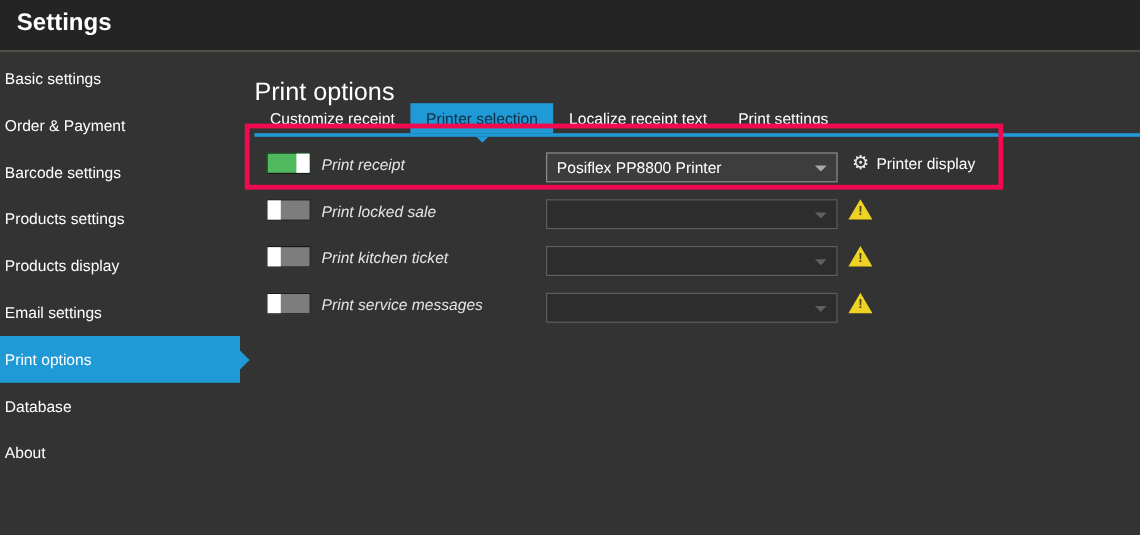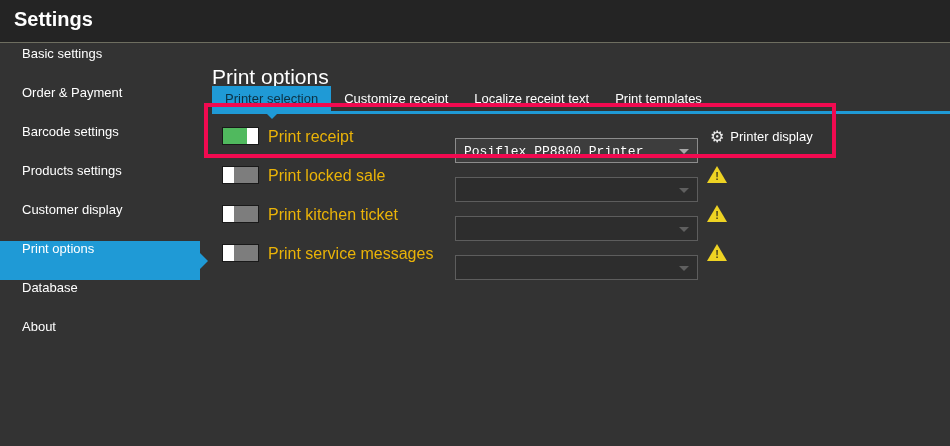--- a/index.html
+++ b/index.html
@@ -7,21 +7,21 @@
     width:950px;height:446px;position:relative;overflow:hidden;
     background:#333333;
     font-family:"Liberation Sans","DejaVu Sans",sans-serif;
     -webkit-font-smoothing:antialiased;
   }
   
   .header{position:absolute;top:0;left:0;right:0;height:42px;background:#242424;border-bottom:1px solid #6e6e60;}
   .header-title{position:absolute;left:14px;top:8px;font-size:20px;color:#ffffff;font-weight:bold;}
   
   .sidebar{position:absolute;top:43px;left:0;width:200px;bottom:0;padding-top:3px;}
-  .side-item{position:relative;height:39px;display:flex;padding-left:22px;color:#ffffff;font-size:13px;cursor:default;}
+  .side-item{position:relative;height:39px;display:flex;align-items:center;padding-left:4px;color:#ffffff;font-size:13px;cursor:default;}
   .side-item.selected{background:#1f9ad6;}
   .side-arrow{position:absolute;right:-8px;top:50%;margin-top:-8px;width:0;height:0;
     border-top:8px solid transparent;border-bottom:8px solid transparent;border-left:8px solid #1f9ad6;}
   
   .main{position:absolute;left:212px;top:43px;right:0;bottom:0;}
   .main-title{position:absolute;left:0;top:8px;font-size:21px;color:#ffffff;font-weight:normal;}
   .tabs{position:absolute;left:0;top:43px;height:25px;display:flex;}
   .tab{position:relative;padding:0 13px;line-height:25px;font-size:13px;color:#ffffff;white-space:nowrap;cursor:default;}
   .tab.active{background:#1f9ad6;color:#0d3143;}
   .tab-notch{position:absolute;left:50%;margin-left:-5px;top:28px;width:0;height:0;
@@ -29,23 +29,23 @@
   .tab-underline{position:absolute;left:0;right:0;top:68px;height:3px;background:#1f9ad6;}
   
   .rows{position:absolute;left:0;right:0;top:74px;}
   .row{position:relative;height:39px;}
   .toggle{position:absolute;left:10px;top:10px;width:37px;height:18px;box-sizing:border-box;
     background:#7d7d7d;border:1px solid #191919;cursor:pointer;}
   .toggle .knob{position:absolute;top:0;width:11px;height:100%;background:#ffffff;}
   .toggle.on{background:#50b95e;}
   .toggle.on .knob{right:0;}
   .toggle.off .knob{left:0;}
-  .row-label{position:absolute;left:56px;top:50%;transform:translateY(-50%);color:#eab308;font-size:16px;white-space:nowrap;}
-  .dropdown{position:absolute;left:243px;top:21px;width:243px;height:25px;box-sizing:border-box;
-    background:#3d3d3d;border:1px solid #8c8c8c;cursor:pointer;font-family:Liberation Mono, monospace;}
+  .row-label{position:absolute;left:56px;top:50%;transform:translateY(-50%);color:#e5e5e5;font-size:13px;white-space:nowrap;font-style:italic;}
+  .dropdown{position:absolute;left:243px;top:10px;width:243px;height:25px;box-sizing:border-box;
+    background:#3d3d3d;border:1px solid #8c8c8c;cursor:pointer;}
   .dropdown .value{position:absolute;left:8px;top:50%;transform:translateY(-50%);font-size:13px;color:#ffffff;white-space:nowrap;}
   .caret{position:absolute;right:8px;top:50%;margin-top:-2px;width:0;height:0;
     border-left:5px solid transparent;border-right:5px solid transparent;border-top:5px solid #a8a8a8;}
   .dropdown.disabled{background:#2d2d2d;border-color:#5d5d5d;cursor:default;}
   .dropdown.disabled .caret{border-top-color:#5f5f5f;}
   .warn{position:absolute;left:495px;top:10px;width:20px;height:18px;}
   .warn .tri{width:0;height:0;border-left:10px solid transparent;border-right:10px solid transparent;border-bottom:17px solid #eed323;}
   .warn .excl{position:absolute;left:0;top:4px;width:20px;text-align:center;font-size:11px;font-weight:bold;color:#4a441c;}
   .printer-settings{position:absolute;left:498px;top:50%;transform:translateY(-50%);
     display:flex;align-items:center;gap:6px;cursor:pointer;}
@@ -69,45 +69,48 @@
   <div class="side-item">
       <span>Order &amp; Payment</span>
     </div>
   <div class="side-item">
       <span>Barcode settings</span>
     </div>
   <div class="side-item">
       <span>Products settings</span>
     </div>
   <div class="side-item">
-      <span>Customer display</span>
+      <span>Products display</span>
+    </div>
+  <div class="side-item">
+      <span>Email settings</span>
     </div>
   <div class="side-item selected">
     <span>Print options</span>
     <span class="side-arrow"></span>
   </div>
   <div class="side-item">
       <span>Database</span>
     </div>
   <div class="side-item">
       <span>About</span>
     </div>
 </nav>
 
 <main class="main">
   <h1 class="main-title">Print options</h1>
 
   <div class="tabs">
+    <div class="tab"><span>Customize receipt</span></div>
     <div class="tab active">
       <span>Printer selection</span>
       <span class="tab-notch"></span>
     </div>
-    <div class="tab"><span>Customize receipt</span></div>
     <div class="tab"><span>Localize receipt text</span></div>
-    <div class="tab"><span>Print templates</span></div>
+    <div class="tab"><span>Print settings</span></div>
   </div>
   <div class="tab-underline"></div>
 
   <div class="rows">
 
     <div class="row">
       <div class="toggle on">
           <div class="knob"></div>
         </div>
       <span class="row-label">Print receipt</span>

